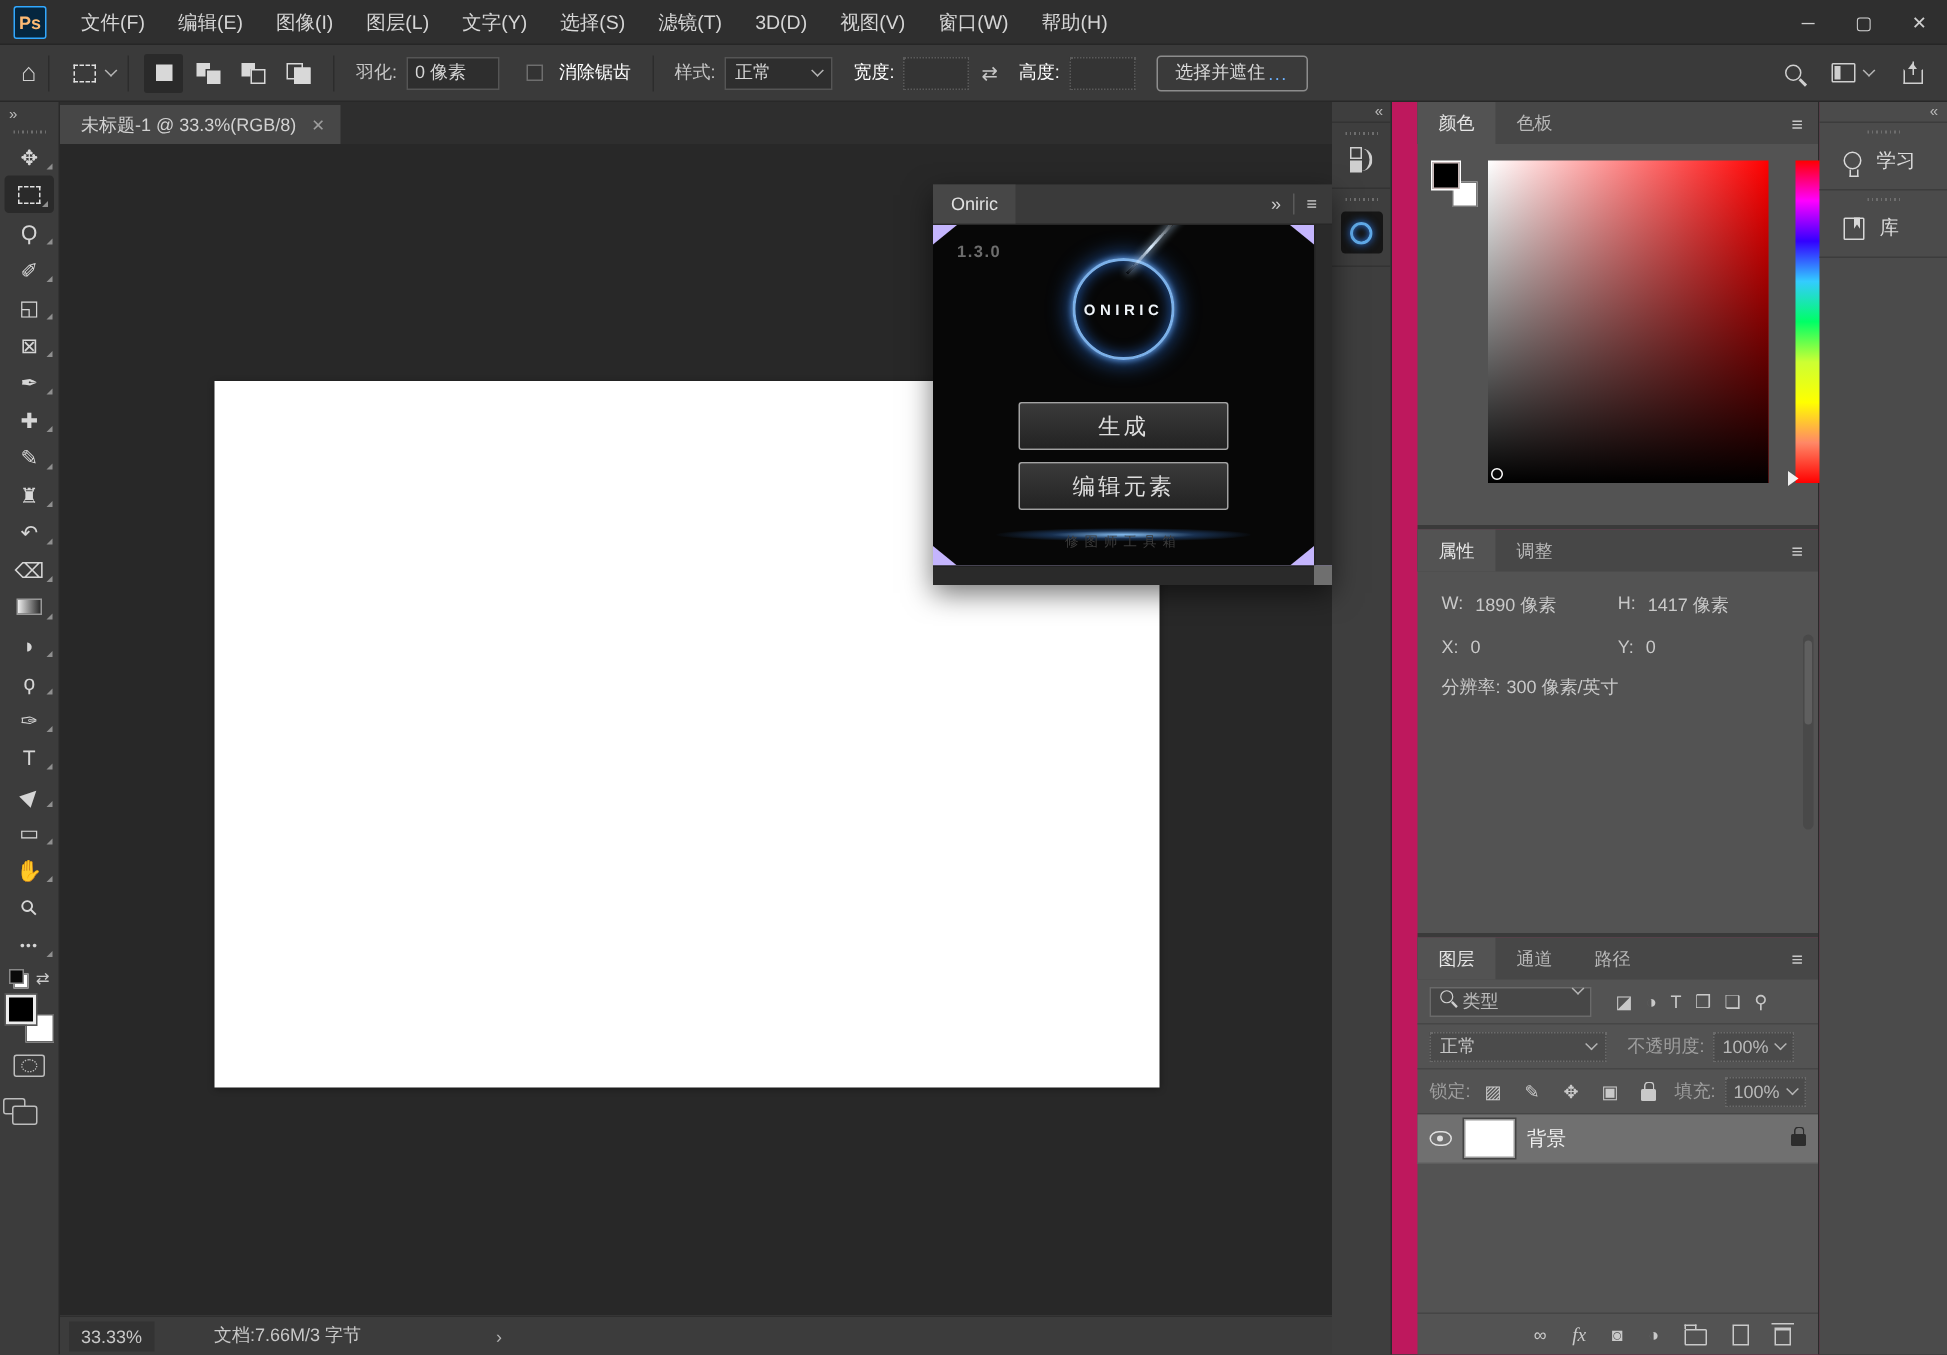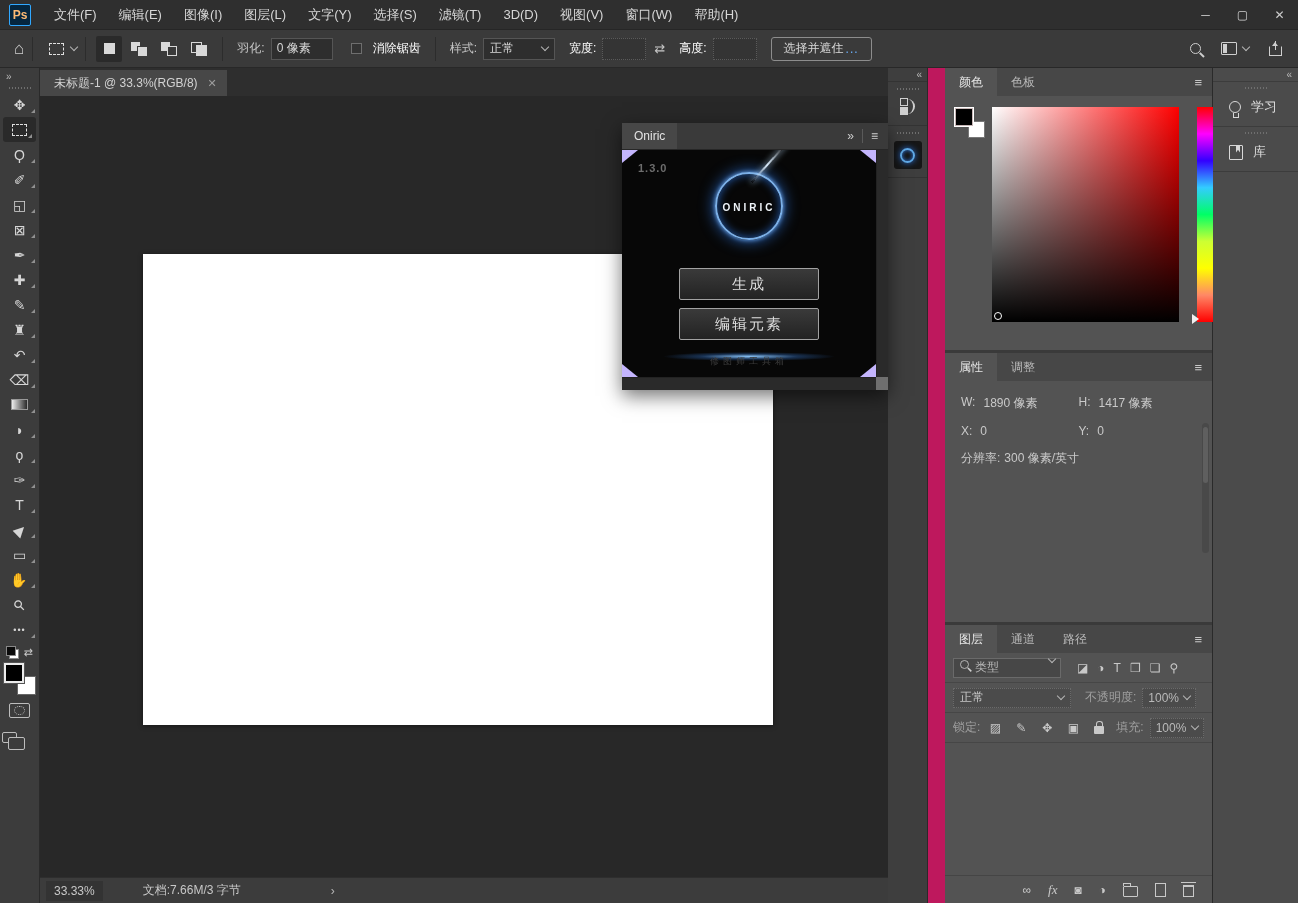--- a/index.html
+++ b/index.html
@@ -536,20 +536,26 @@
         <span class="lock-tile">
             <span class="i-lock"></span>
           </span>
       </div>
       <span style="color:#9f9f9f;margin-left:2px">填充:</span>
       <div class="val-box">
         <span>100%</span>
         <span class="chev"></span>
       </div>
     </div>
+    <div class="layer-item">
+      <span class="i-eye"></span>
+      <span class="layer-thumb"></span>
+      <span class="layer-name">背景</span>
+      <span class="layer-lock"><span class="i-lock"></span></span>
+    </div>
     <div class="layers-empty"></div>
     <div class="layers-foot">
       <span>∞</span>
       <span class="fx-txt">fx</span>
       <span>◙</span>
       <span>◑</span>
       <span class="i-folder"></span>
       <span class="i-page" style="border-color:#c9c9c9"></span>
       <span class="i-trash"></span>
     </div>

